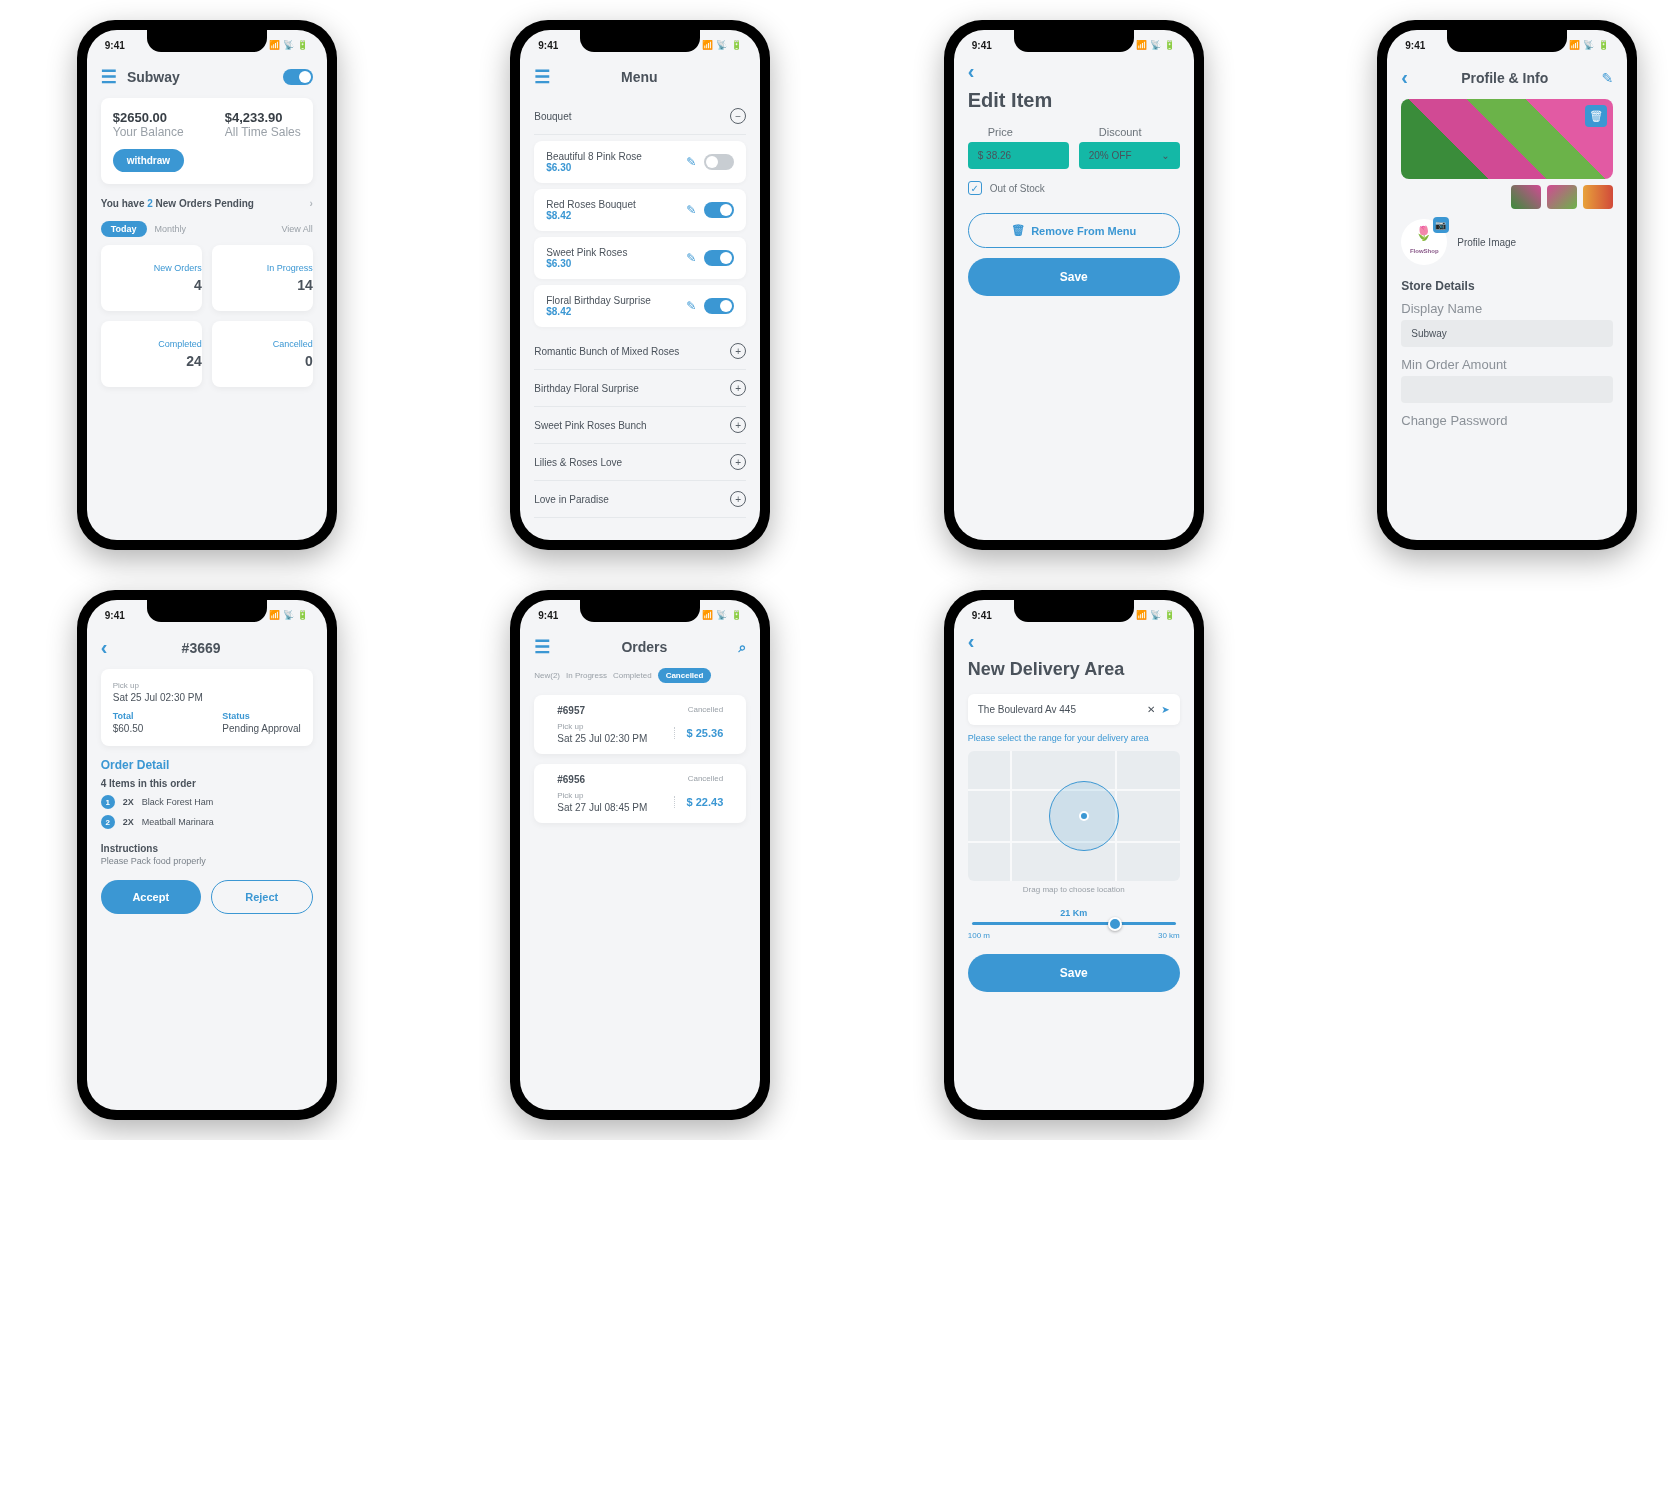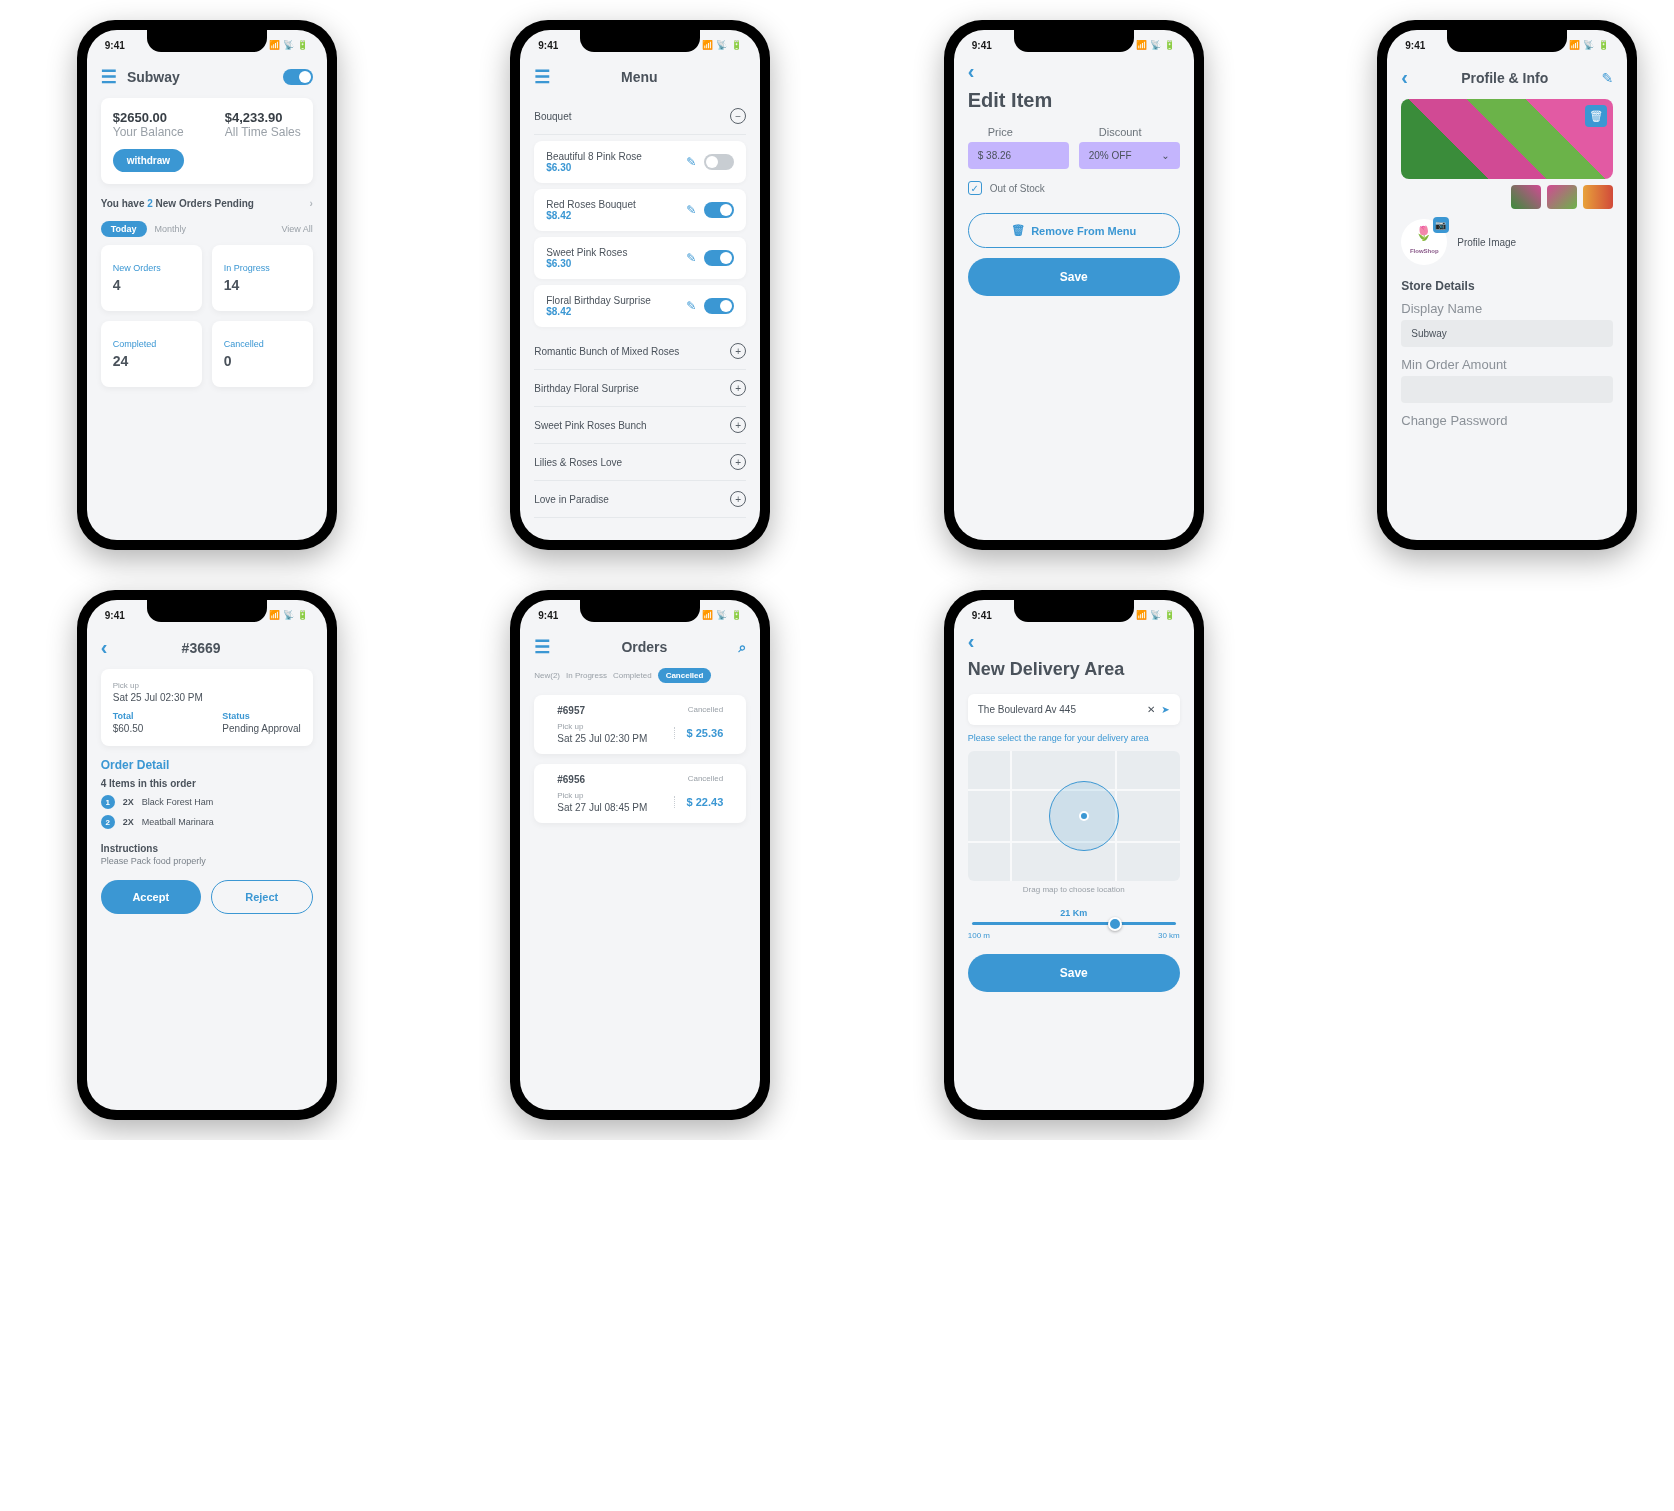--- a/index.html
+++ b/index.html
@@ -43,39 +43,39 @@
   .bal-lbl { font-size:12px; color:#9aa1a8; }
   .pill-btn { background:#3b97d3; color:#fff; border:none; border-radius:16px; padding:6px 14px; font-size:10px; font-weight:600; }
   .row-link { display:flex; justify-content:space-between; align-items:center; font-size:10px; font-weight:600; color:#4a525b; margin:12px 0; }
   .row-link .num { color:#3b97d3; }
   .chev { color:#b0b6bc; }
   .tabs-s { display:flex; gap:8px; align-items:center; margin:8px 0; font-size:9px; }
   .tab-chip { background:#3b97d3; color:#fff; border-radius:10px; padding:3px 10px; font-weight:600; }
   .tab-txt { color:#9aa1a8; flex:1; }
   .tab-txt:last-child { text-align:right; flex:0 0 auto; }
   .stat-grid { display:grid; grid-template-columns:1fr 1fr; gap:10px; }
-  .stat-card { background:#fff; border-radius:8px; padding:18px 12px; text-align:left; box-shadow:0 2px 6px rgba(0,0,0,.05); }
+  .stat-card { background:#fff; border-radius:8px; padding:18px 0; text-align:right; box-shadow:0 2px 6px rgba(0,0,0,.05); }
   .stat-lbl { font-size:9px; color:#3b97d3; margin-bottom:4px; }
   .stat-val { font-size:14px; font-weight:600; color:#4a525b; }
 
   
   .section-row { display:flex; justify-content:space-between; align-items:center; padding:10px 0; border-bottom:1px solid #e5e8eb; font-size:10px; color:#4a525b; }
   .circle-icon { width:16px; height:16px; border:1.5px solid #5a626a; border-radius:50%; display:flex; align-items:center; justify-content:center; font-size:10px; color:#5a626a; }
   .menu-item { background:#fff; border-radius:8px; padding:10px 12px; margin:6px 0; display:flex; align-items:center; gap:8px; box-shadow:0 1px 4px rgba(0,0,0,.04); }
   .menu-item .info { flex:1; }
   .menu-item .name { font-size:10px; color:#4a525b; }
   .menu-item .price { font-size:10px; color:#3b97d3; font-weight:600; }
   .edit-ic { color:#3b97d3; font-size:12px; }
 
   
   .big-title { font-size:20px; font-weight:800; color:#4a525b; margin:6px 0 14px 0; }
   .form-row { display:flex; gap:10px; margin-bottom:12px; }
   .form-col { flex:1; }
   .form-lbl { font-size:11px; color:#6b737a; margin-bottom:4px;margin-left:20px; }
-  .form-input { width:100%; background:#c4b5fd; border:none; border-radius:4px; padding:8px 10px; font-size:10px; color:#4a525b; }
+  .form-input { width:100%; background:#14b8a6; border:none; border-radius:4px; padding:8px 10px; font-size:10px; color:#4a525b; }
   .select-box { display:flex; justify-content:space-between; align-items:center; }
   .checkbox-row { display:flex; align-items:center; gap:8px; font-size:10px; color:#6b737a; margin:8px 0 18px 0; }
   .checkbox { width:14px; height:14px; border:1.5px solid #3b97d3; border-radius:3px; display:flex; align-items:center; justify-content:center; color:#3b97d3; font-size:10px; }
   .outline-btn { width:100%; border:1.5px solid #3b97d3; color:#3b97d3; background:transparent; border-radius:20px; padding:10px; font-size:11px; font-weight:600; margin-bottom:10px; display:flex; align-items:center; justify-content:center; gap:6px; }
   .solid-btn { width:100%; background:#3b97d3; color:#fff; border:none; border-radius:20px; padding:12px; font-size:12px; font-weight:600; }
 
   
   .hero-img { width:100%; height:80px; border-radius:8px;
     background:linear-gradient(45deg,#3a8c3a 30%,#d14a94 30%,#d14a94 50%,#6bb349 50%,#6bb349 70%,#e25aa3 70%);
     position:relative; margin-bottom:6px; }

